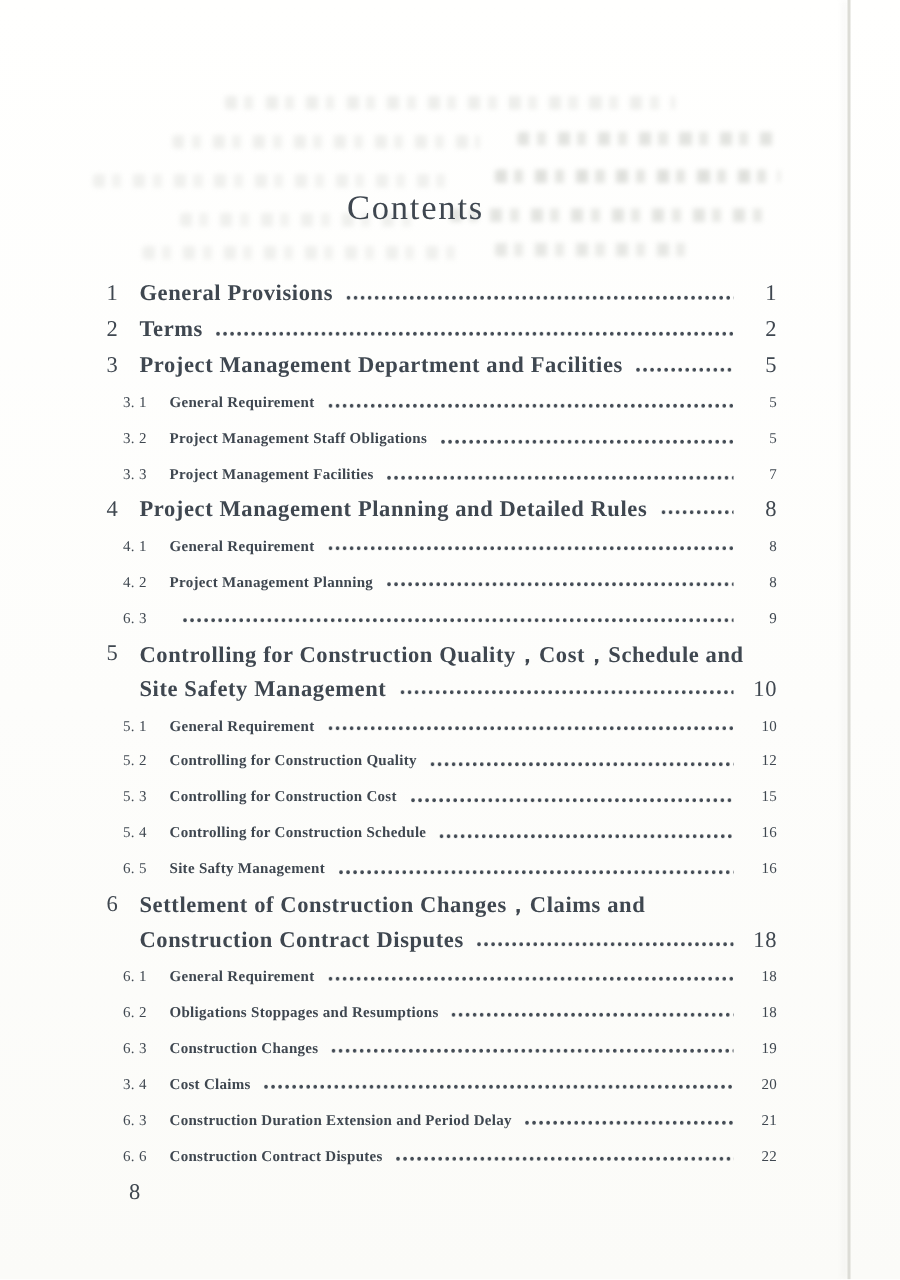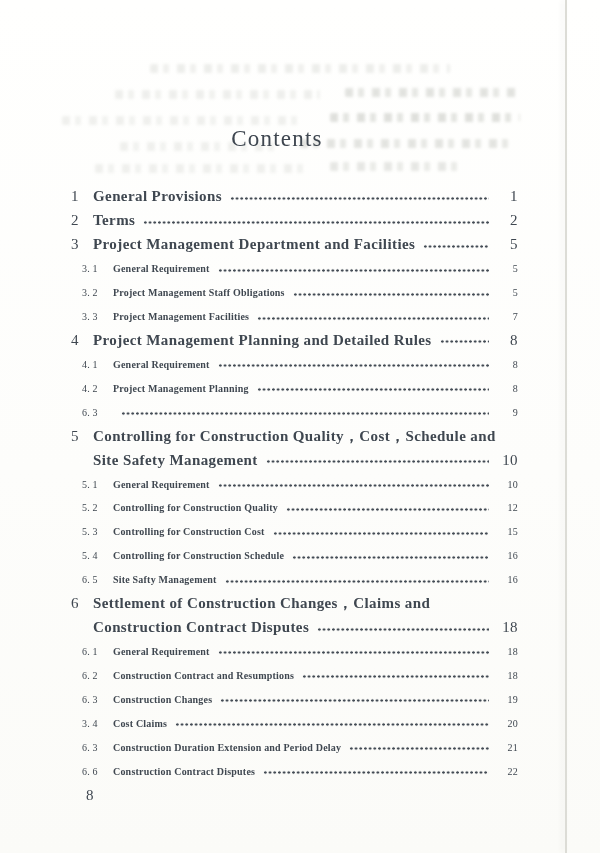--- a/index.html
+++ b/index.html
@@ -181,21 +181,21 @@
         <span class="pageno">18</span>
       </div>
       <div class="row lvl2">
         <span class="num">6. 1</span>
         <span class="label">General Requirement</span>
         <span class="dots"></span>
         <span class="pageno">18</span>
       </div>
       <div class="row lvl2">
         <span class="num">6. 2</span>
-        <span class="label">Construction Contract and Resumptions</span>
+        <span class="label">Obligations Stoppages and Resumptions</span>
         <span class="dots"></span>
         <span class="pageno">18</span>
       </div>
       <div class="row lvl2">
         <span class="num">6. 3</span>
         <span class="label">Construction Changes</span>
         <span class="dots"></span>
         <span class="pageno">19</span>
       </div>
       <div class="row lvl2">

